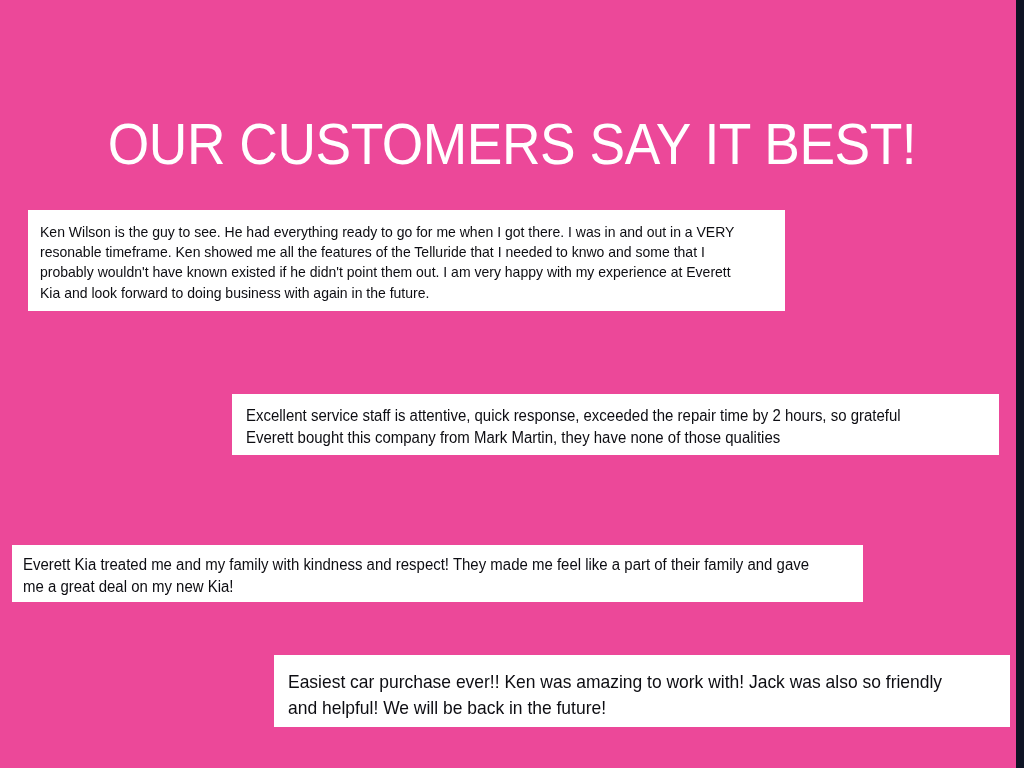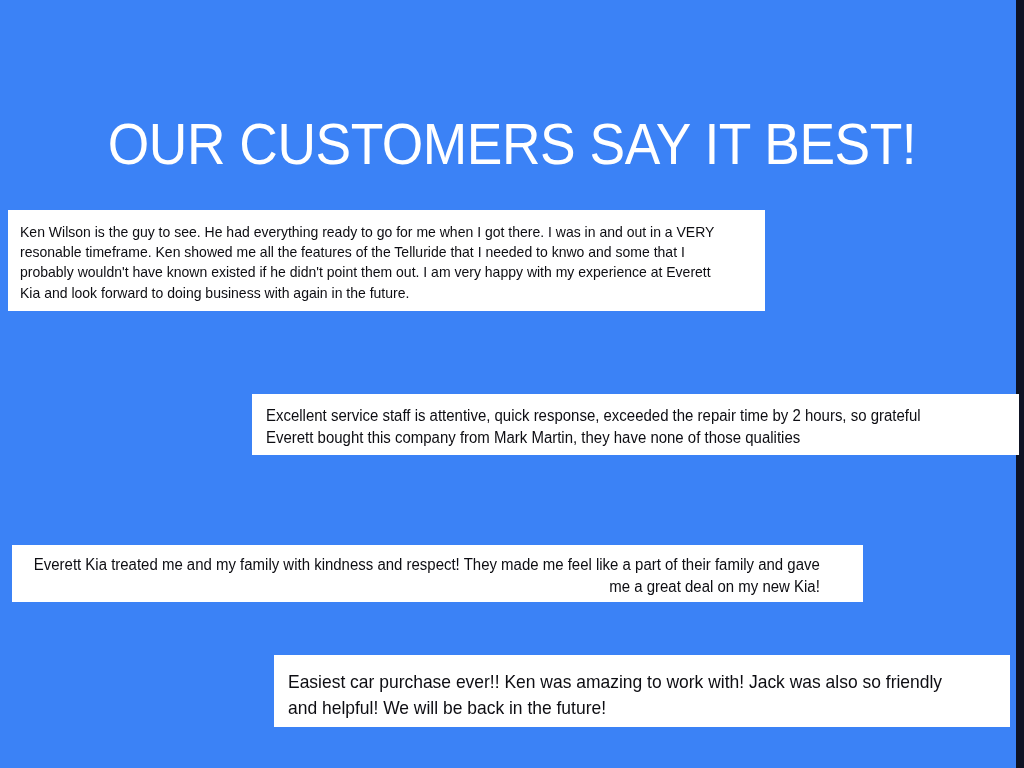--- a/index.html
+++ b/index.html
@@ -13,21 +13,21 @@
     overflow: hidden;
     background: #0e1324;
     font-family: "Liberation Sans", sans-serif;
     position: relative;
   }
 
   .slide {
     position: relative;
     width: 1016px;
     height: 768px;
-    background: #3b82f6;
+    background: #ec4899;
   }
 
   
   .slide-title {
     position: absolute;
     left: 0;
     top: 110px;
     width: 1024px;
     text-align: center;
     color: #ffffff;
@@ -53,52 +53,51 @@
   }
 
   .quote-text {
     display: block;
     transform: scaleX(0.96);
     transform-origin: left center;
   }
 
   
   #quote-card-1 {
-    left: 8px;
+    left: 28px;
     top: 210px;
     width: 757px;
     height: 101px;
     padding: 12px 10px 10px 12px;
   }
   #quote-card-1 .quote-text {
     font-size: 14.6px;
     line-height: 20.2px;
   }
 
   
   #quote-card-2 {
-    left: 252px;
+    left: 232px;
     top: 394px;
     width: 767px;
     height: 61px;
     padding: 11px 19px 10px 14px;
   }
   #quote-card-2 .quote-text {
     font-size: 15.6px;
     line-height: 21.5px;
   }
 
   
   #quote-card-3 {
     left: 12px;
     top: 545px;
     width: 851px;
     height: 57px;
     padding: 9px 10px 8px 11px;
-    text-align: right;
   }
   #quote-card-3 .quote-text {
     font-size: 15.6px;
     line-height: 21.5px;
   }
 
   
   #quote-card-4 {
     left: 274px;
     top: 655px;

